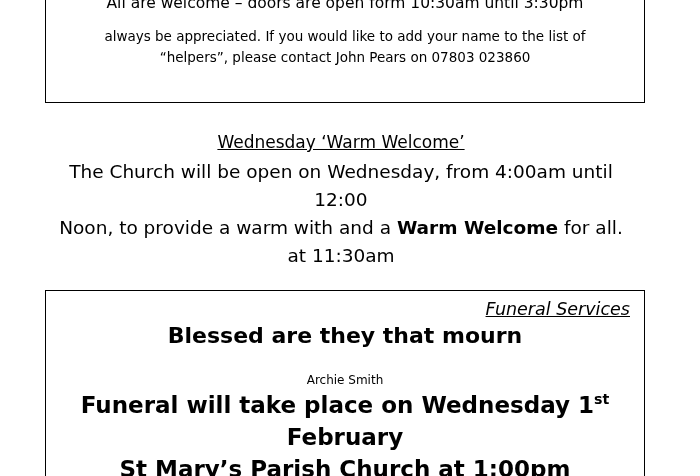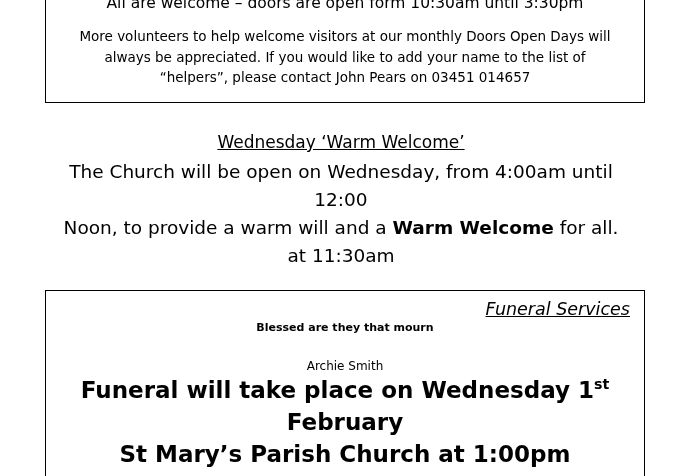--- a/index.html
+++ b/index.html
@@ -91,21 +91,21 @@
   .funeral-heading {
     text-align: right;
     font-size: 17.5px;
     font-style: italic;
     text-decoration: underline;
     margin: 0 0 2px 0;
   }
 
   .funeral-verse {
     text-align: center;
-    font-size: 11px;
+    font-size: 22px;
     font-weight: bold;
     line-height: 1.32;
   }
 
   .funeral-gap {
     height: 22px;
   }
 
   .funeral-name {
     text-align: center;
@@ -126,32 +126,31 @@
   }
 </style>
 </head>
 <body>
 
 <div class="page">
 
   <div class="box box-top">
     <div class="line t-welcome">All are welcome – doors are open form 10:30am until 3:30pm</div>
     <div class="line t-small">
-      <div>More volunteers to help welcome visitors at our monthly Doors Open Days will</div>
       <div>always be appreciated. If you would like to add your name to the list of</div>
-      <div>“helpers”, please contact John Pears on 03451 014657</div>
+      <div>“helpers”, please contact John Pears on 07803 023860</div>
     </div>
   </div>
 
   <div class="mid-section">
     <div class="heading-ul">Wednesday ‘Warm Welcome’</div>
     <div class="t-body-lg">
       <div>The Church will be open on Wednesday, from 4:00am until 12:00</div>
       <div>
-        <span>Noon, to provide a warm will and a </span><span class="bold">Warm Welcome</span><span> for all.</span>
+        <span>Noon, to provide a warm with and a </span><span class="bold">Warm Welcome</span><span> for all.</span>
       </div>
       <div>at 11:30am</div>
     </div>
   </div>
 
   <div class="box box-funeral">
     <div class="funeral-heading">Funeral Services</div>
     <div class="funeral-verse">
       <div>Blessed are they that mourn</div>
     </div>

